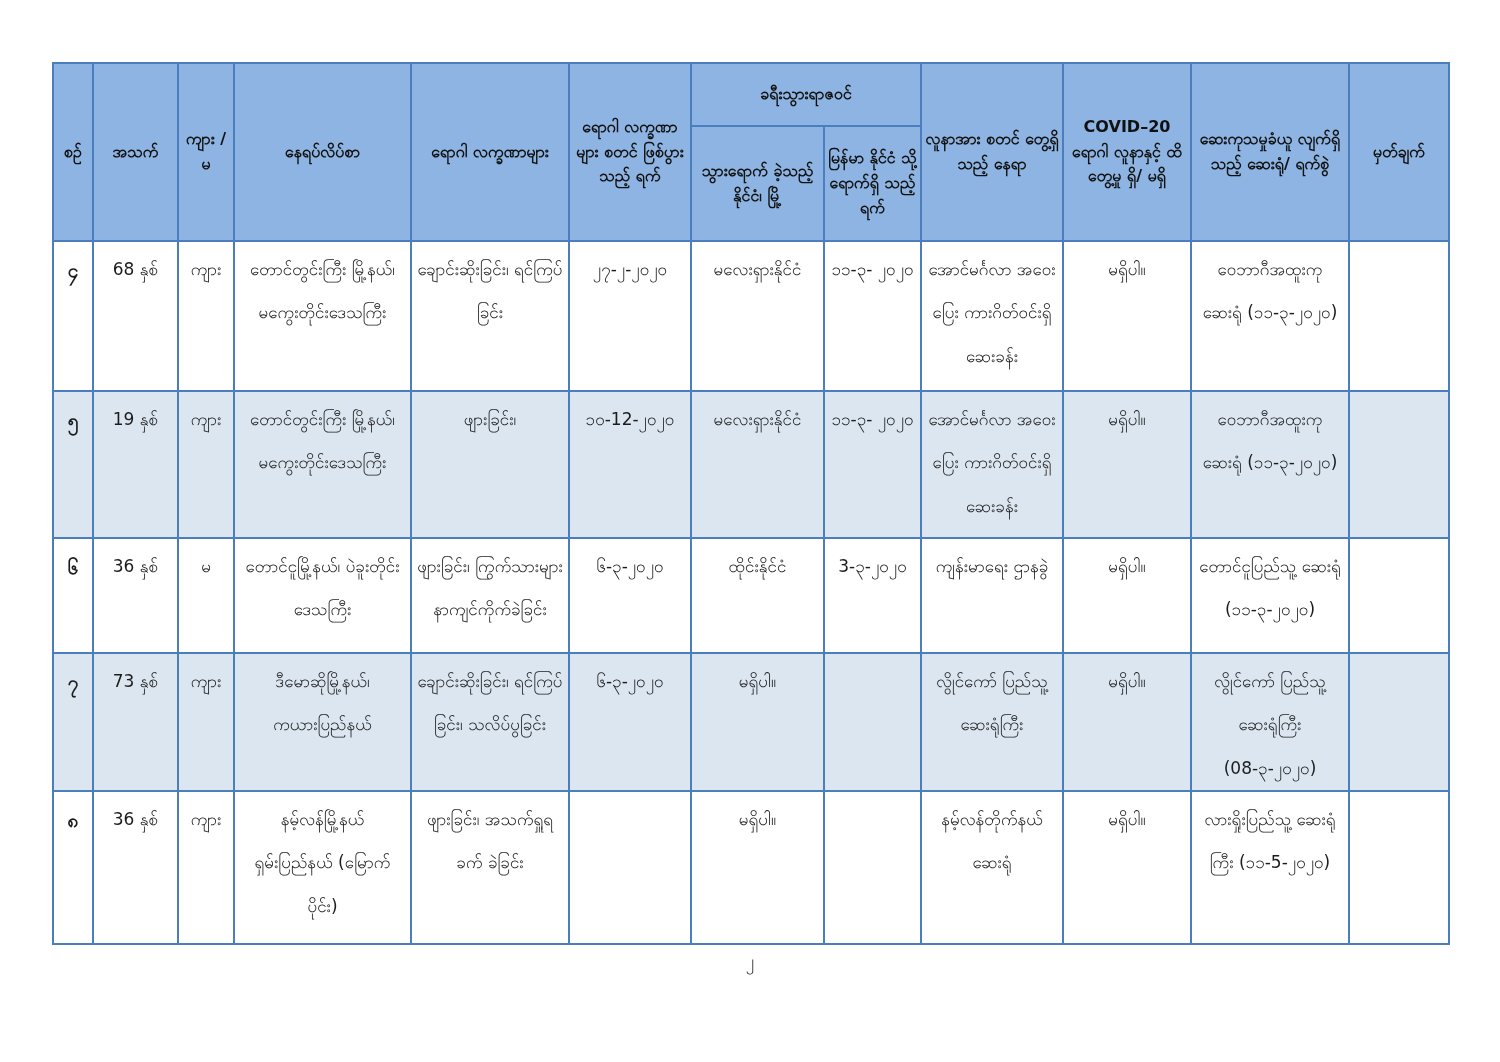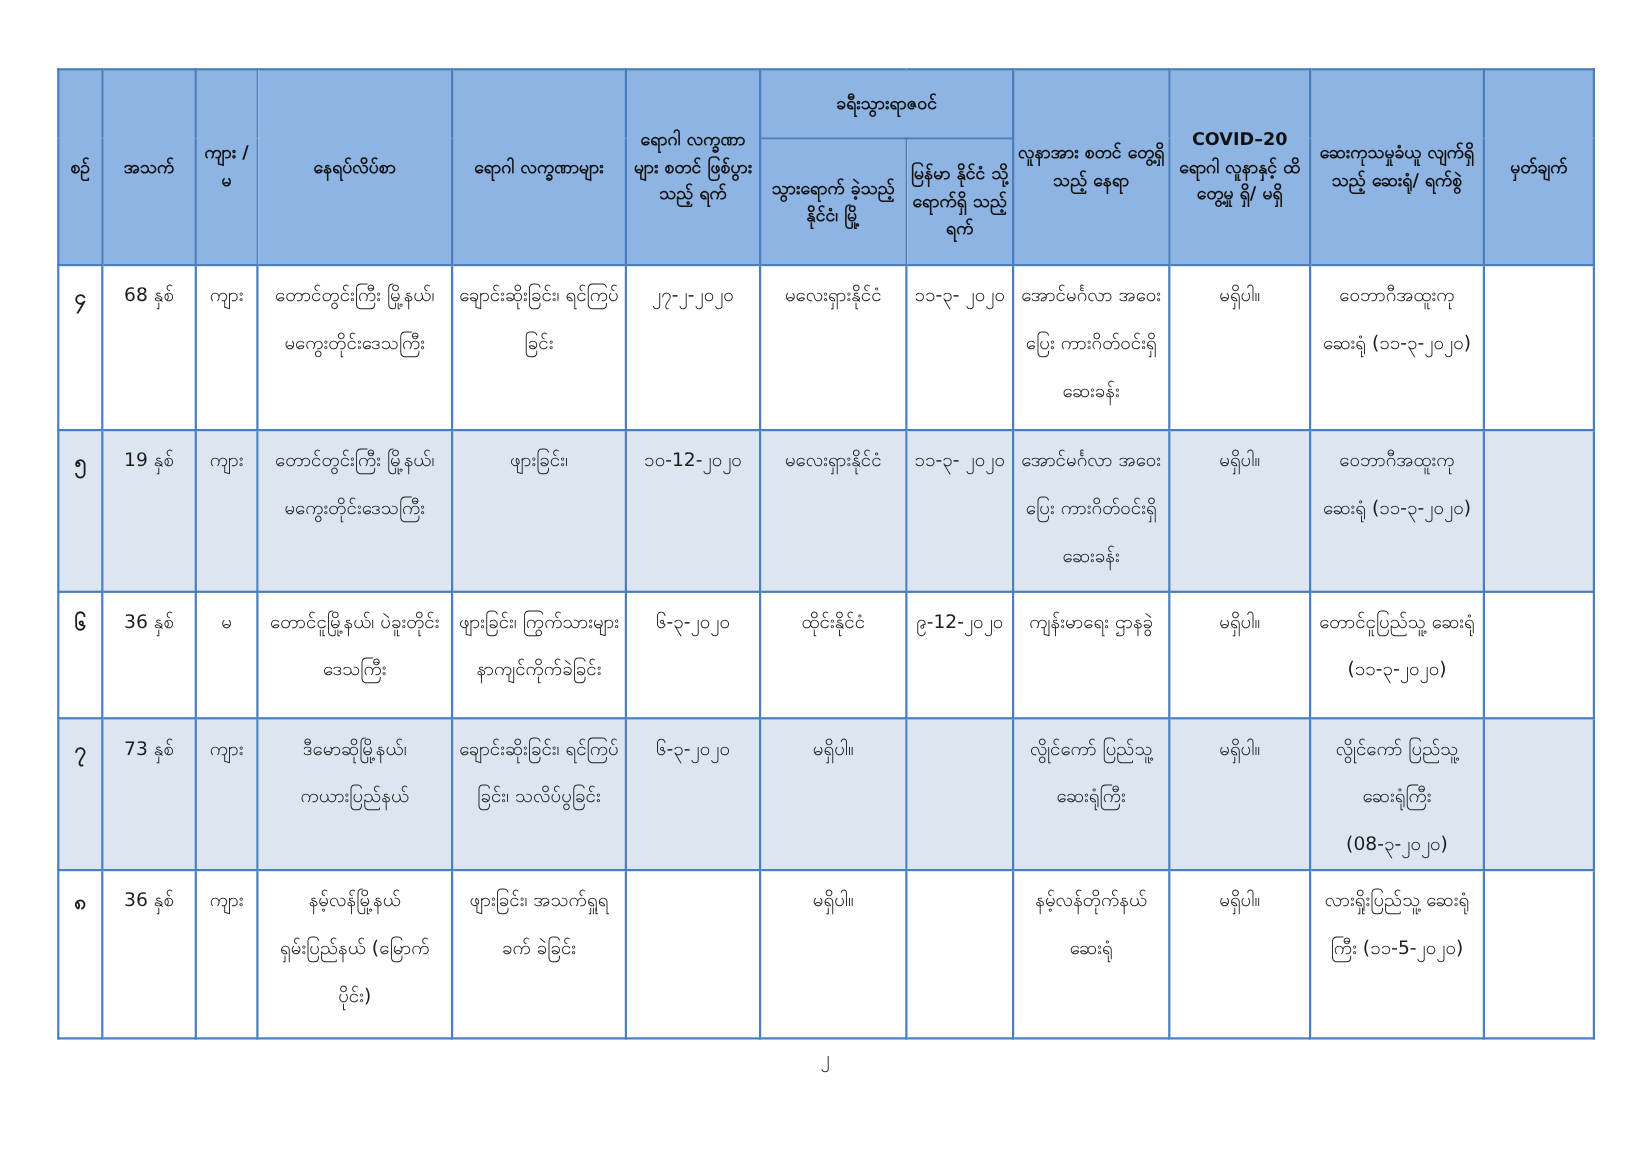--- a/index.html
+++ b/index.html
@@ -113,21 +113,21 @@
           <td></td>
         </tr>
         <tr style="height: 115px;">
           <td class="c-no">၆</td>
           <td>36 နှစ်</td>
           <td>မ</td>
           <td>တောင်ငူမြို့နယ်၊ ပဲခူးတိုင်းဒေသကြီး</td>
           <td>ဖျားခြင်း၊ ကြွက်သားများ နာကျင်ကိုက်ခဲခြင်း</td>
           <td>၆-၃-၂၀၂၀</td>
           <td>ထိုင်းနိုင်ငံ</td>
-          <td>၉-12-၂၀၂၀</td>
+          <td>3-၃-၂၀၂၀</td>
           <td>ကျန်းမာရေး ဌာနခွဲ</td>
           <td>မရှိပါ။</td>
           <td>တောင်ငူပြည်သူ့ ဆေးရုံ (၁၁-၃-၂၀၂၀)</td>
           <td></td>
         </tr>
         <tr class="shaded" style="height: 135px;">
           <td class="c-no">၇</td>
           <td>73 နှစ်</td>
           <td>ကျား</td>
           <td>ဒီမောဆိုမြို့နယ်၊ ကယားပြည်နယ်</td>

